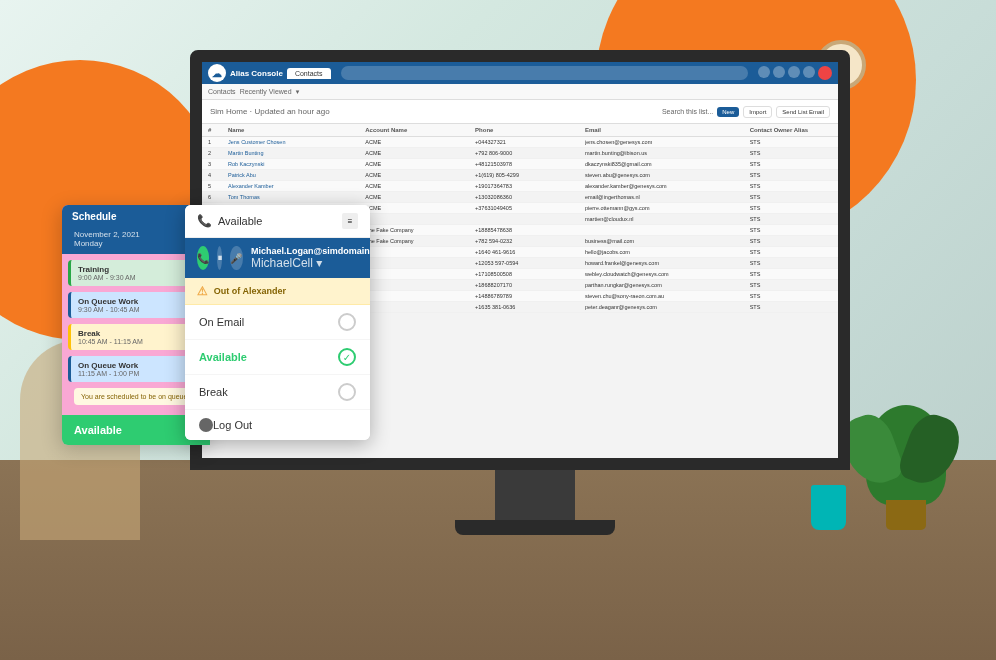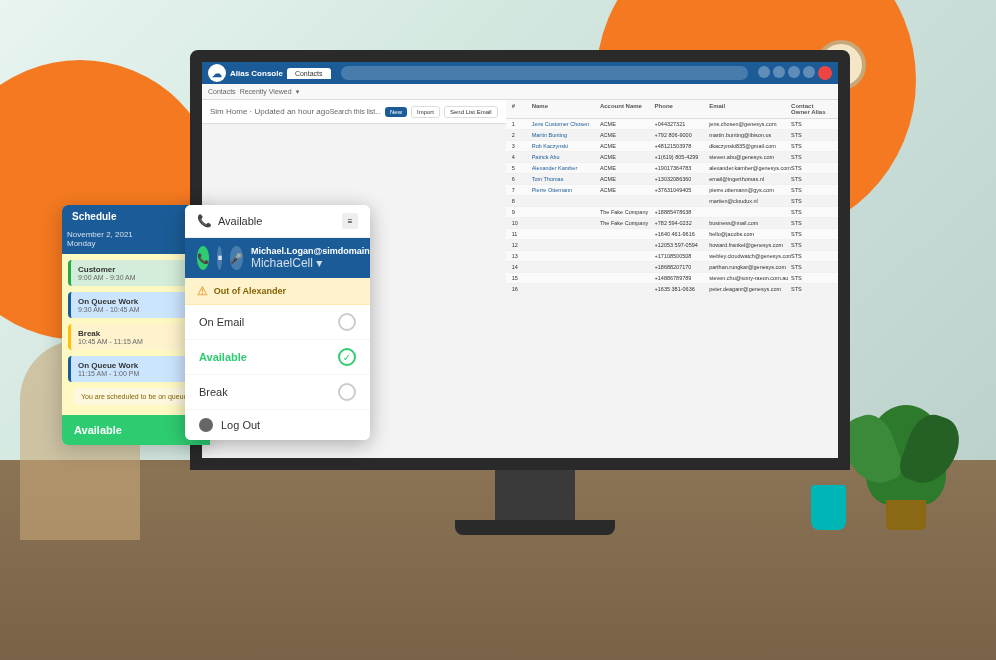--- a/index.html
+++ b/index.html
@@ -211,21 +211,21 @@
     .sf-icon-avatar {
       width: 14px;
       height: 14px;
       background: #e44;
       border-radius: 50%;
     }
 
     
     .sf-content {
       display: flex;
-      flex-direction: row;
+      flex-direction: column;
       height: calc(100% - 22px);
     }
     .sf-subbar {
       height: 16px;
       background: #f8f8f8;
       border-bottom: 1px solid #ddd;
       display: flex;
       align-items: center;
       padding: 0 6px;
       gap: 4px;
@@ -442,57 +442,56 @@
     .status-radio.checked::after {
       content: '✓';
       color: #2ecc71;
       font-size: 10px;
     }
 
     
     .logout-item {
       display: flex;
       align-items: center;
-      gap: 8px;
       padding: 8px 14px;
       cursor: pointer;
     }
     .logout-icon {
       width: 14px;
       height: 14px;
       background: #666;
       border-radius: 50%;
     }
     .logout-label {
       font-size: 11px;
       color: #333;
     }
 
     
     .schedule-panel {
       position: absolute;
       top: 180px;
       left: 60px;
       width: 140px;
-      background: #fef9c3;
+      background: #f9a8d4;
       border-radius: 6px 0 0 6px;
       box-shadow: -2px 4px 20px rgba(0,0,0,0.2);
       z-index: 99;
       overflow: hidden;
     }
     .schedule-header {
       background: #1b5c98;
       padding: 6px 10px;
       color: white;
       font-size: 10px;
       font-weight: bold;
     }
     .schedule-date {
       background: #1b5c98;
-      padding: 2px 5px 6px;
+      padding: 2px 12px 6px;
       color: rgba(255,255,255,0.8);
       font-size: 8px;
     }
     .schedule-items {
       padding: 6px;
     }
     .schedule-event {
       border-radius: 4px;
       padding: 5px 7px;
       margin-bottom: 6px;
@@ -783,21 +782,21 @@
 <div class="schedule-panel" style="top:205px; left:62px; width:148px; z-index:99;">
   <div class="schedule-header">
     <span>Schedule</span>
   </div>
   <div class="schedule-date">
     <div>November 2, 2021</div>
     <div>Monday</div>
   </div>
   <div class="schedule-items">
     <div class="schedule-event training">
-      <div class="event-title">Customer</div>
+      <div class="event-title">Training</div>
       <div class="event-time">9:00 AM - 9:30 AM</div>
     </div>
     <div class="schedule-event on-queue">
       <div class="event-title">On Queue Work</div>
       <div class="event-time">9:30 AM - 10:45 AM</div>
     </div>
     <div class="schedule-event break">
       <div class="event-title">Break</div>
       <div class="event-time">10:45 AM - 11:15 AM</div>
     </div>

